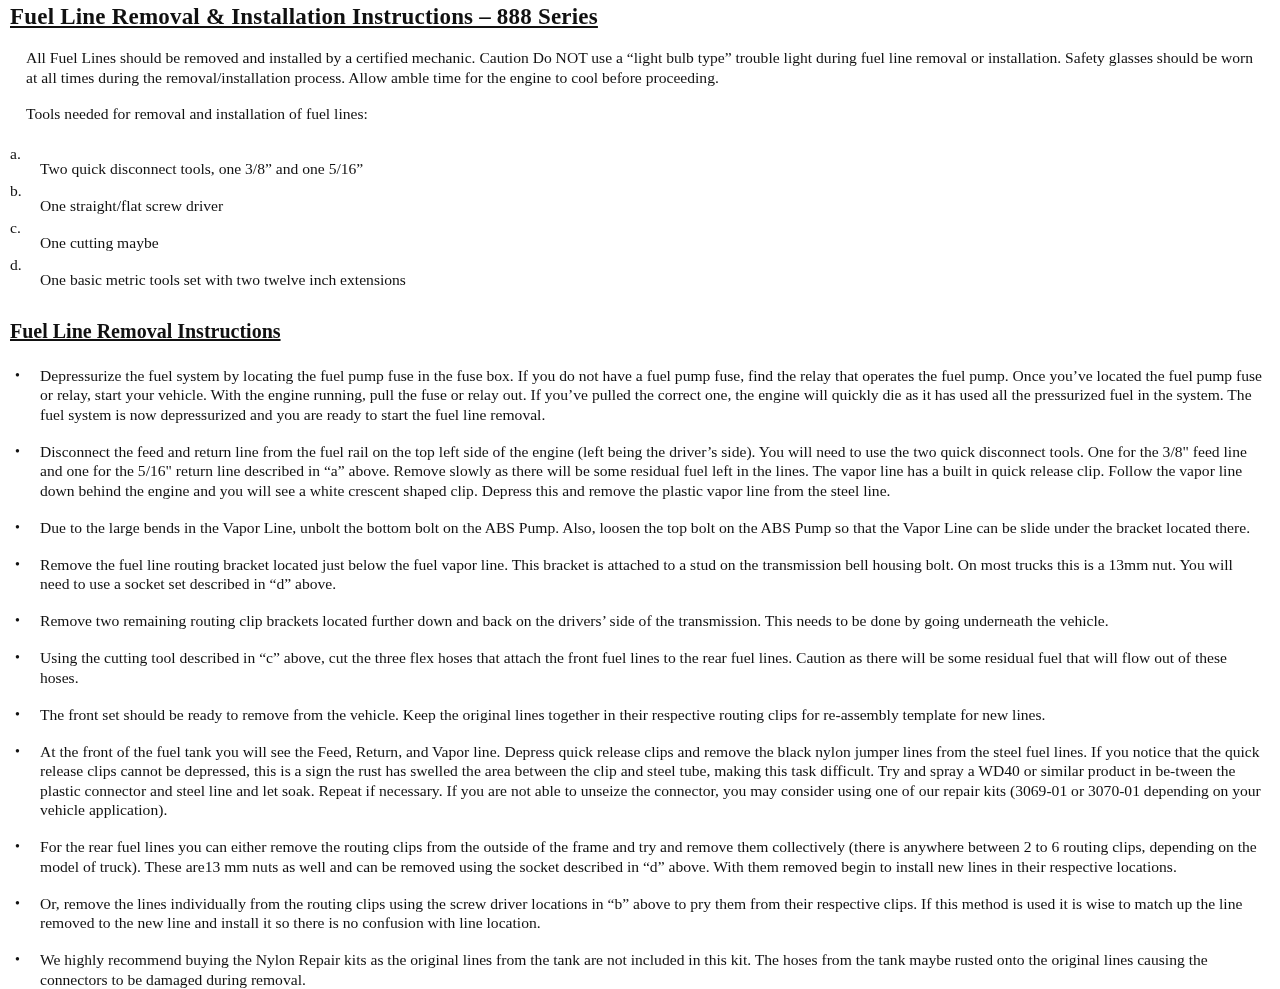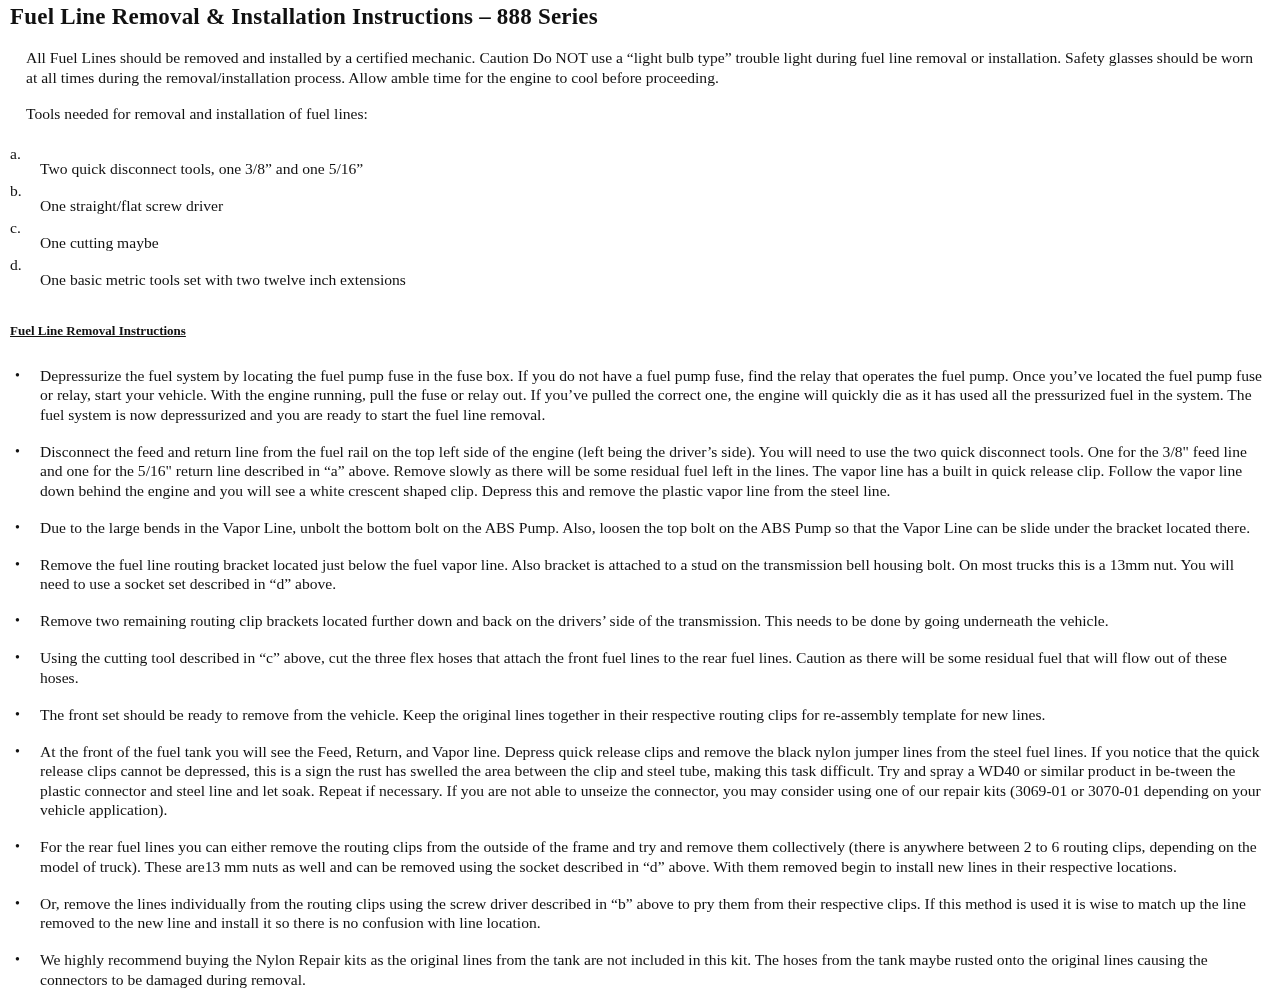--- a/index.html
+++ b/index.html
@@ -19,25 +19,26 @@
   .page {
     padding: 3px 14px 0 10px;
     box-sizing: border-box;
     width: 1280px;
   }
   h1.doc-title {
     margin: 0;
     font-size: 23px;
     line-height: 28px;
     font-weight: bold;
+    text-decoration: underline;
     letter-spacing: 0.2px;
   }
   h2.section-title {
     margin: 28px 0 0 0;
-    font-size: 13px;
+    font-size: 20px;
     line-height: 24px;
     font-weight: bold;
     text-decoration: underline;
   }
   p.body-par {
     margin: 17px 0 0 16px;
   }
   .tools-list {
     margin-top: 19px;
   }
@@ -111,21 +112,21 @@
     <div class="step-row">
       <span class="bullet">•</span>
       <div class="step-text">Disconnect the feed and return line from the fuel rail on the top left side of the engine (left being the driver’s side). You will need to use the two quick disconnect tools. One for the 3/8" feed line and one for the 5/16" return line described in “a” above. Remove slowly as there will be some residual fuel left in the lines. The vapor line has a built in quick release clip. Follow the vapor line down behind the engine and you will see a white crescent shaped clip. Depress this and remove the plastic vapor line from the steel line.</div>
     </div>
     <div class="step-row">
       <span class="bullet">•</span>
       <div class="step-text">Due to the large bends in the Vapor Line, unbolt the bottom bolt on the ABS Pump. Also, loosen the top bolt on the ABS Pump so that the Vapor Line can be slide under the bracket located there.</div>
     </div>
     <div class="step-row">
       <span class="bullet">•</span>
-      <div class="step-text">Remove the fuel line routing bracket located just below the fuel vapor line. Also bracket is attached to a stud on the transmission bell housing bolt. On most trucks this is a 13mm nut. You will need to use a socket set described in “d” above.</div>
+      <div class="step-text">Remove the fuel line routing bracket located just below the fuel vapor line. This bracket is attached to a stud on the transmission bell housing bolt. On most trucks this is a 13mm nut. You will need to use a socket set described in “d” above.</div>
     </div>
     <div class="step-row">
       <span class="bullet">•</span>
       <div class="step-text">Remove two remaining routing clip brackets located further down and back on the drivers’ side of the transmission. This needs to be done by going underneath the vehicle.</div>
     </div>
     <div class="step-row">
       <span class="bullet">•</span>
       <div class="step-text">Using the cutting tool described in “c” above, cut the three flex hoses that attach the front fuel lines to the rear fuel lines. Caution as there will be some residual fuel that will flow out of these hoses.</div>
     </div>
     <div class="step-row">
@@ -135,21 +136,21 @@
     <div class="step-row">
       <span class="bullet">•</span>
       <div class="step-text">At the front of the fuel tank you will see the Feed, Return, and Vapor line. Depress quick release clips and remove the black nylon jumper lines from the steel fuel lines. If you notice that the quick release clips cannot be depressed, this is a sign the rust has swelled the area between the clip and steel tube, making this task difficult. Try and spray a WD40 or similar product in be-tween the plastic connector and steel line and let soak. Repeat if necessary. If you are not able to unseize the connector, you may consider using one of our repair kits (3069-01 or 3070-01 depending on your vehicle application).</div>
     </div>
     <div class="step-row">
       <span class="bullet">•</span>
       <div class="step-text">For the rear fuel lines you can either remove the routing clips from the outside of the frame and try and remove them collectively (there is anywhere between 2 to 6 routing clips, depending on the model of truck). These are13 mm nuts as well and can be removed using the socket described in “d” above. With them removed begin to install new lines in their respective locations.</div>
     </div>
     <div class="step-row">
       <span class="bullet">•</span>
-      <div class="step-text">Or, remove the lines individually from the routing clips using the screw driver described in “b” above to pry them from their respective clips. If this method is used it is wise to match up the line removed to the new line and install it so there is no confusion with line location.</div>
+      <div class="step-text">Or, remove the lines individually from the routing clips using the screw driver locations in “b” above to pry them from their respective clips. If this method is used it is wise to match up the line removed to the new line and install it so there is no confusion with line location.</div>
     </div>
     <div class="step-row">
       <span class="bullet">•</span>
       <div class="step-text">We highly recommend buying the Nylon Repair kits as the original lines from the tank are not included in this kit. The hoses from the tank maybe rusted onto the original lines causing the connectors to be damaged during removal.</div>
     </div>
   </div>
 
 </div>
 
 </body></html>

